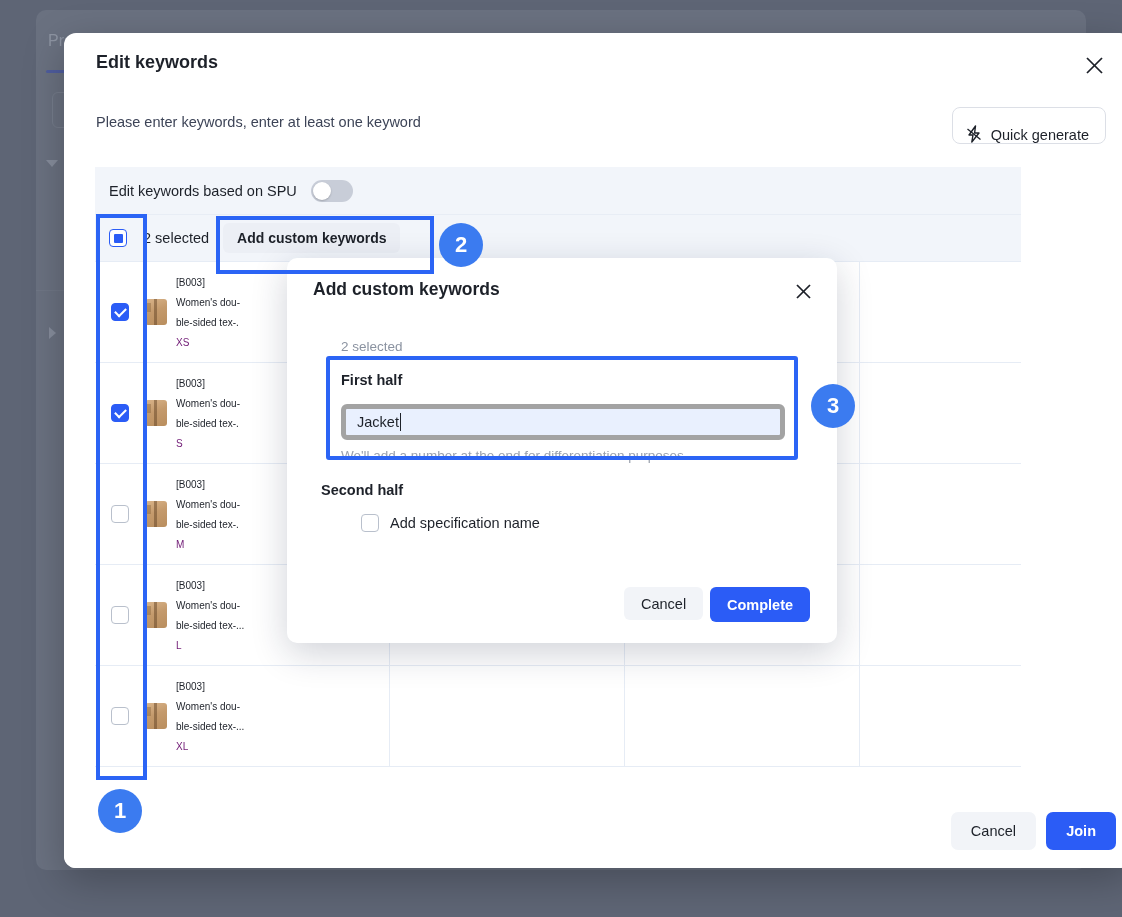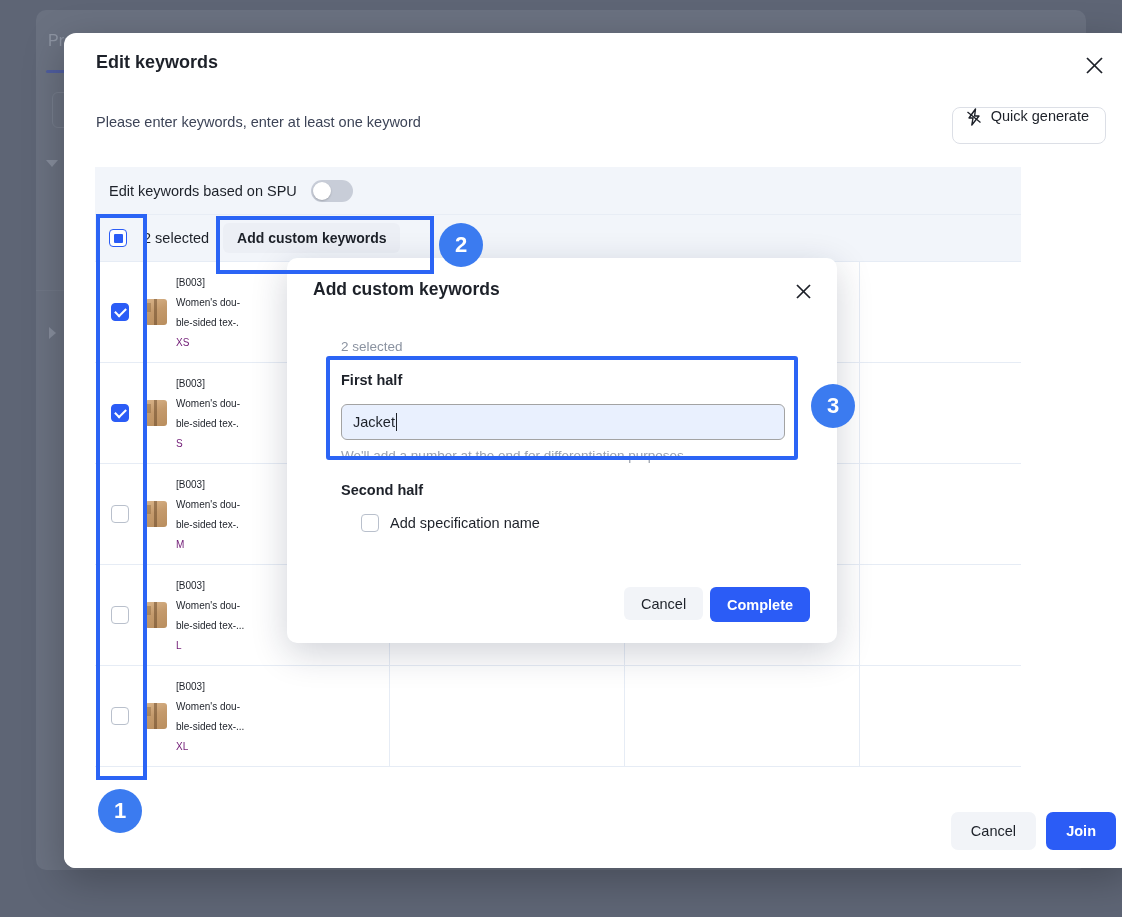--- a/index.html
+++ b/index.html
@@ -32,21 +32,21 @@
     position:absolute;left:64px;top:33px;width:1068px;height:835px;
     background:#fff;border-radius:12px;box-shadow:0 12px 40px rgba(0,0,0,.25);
     overflow:hidden;
   }
   .m-title{position:absolute;left:32px;top:19px;font-size:18px;font-weight:600;color:#1d2129;}
   .m-close{position:absolute;right:24px;top:18px;width:28px;height:28px;cursor:pointer;display:flex;align-items:center;justify-content:center;}
   .m-sub{position:absolute;left:32px;top:81px;font-size:14.5px;color:#3d4457;}
   .qg-btn{
     position:absolute;right:26px;top:74px;height:35px;padding:0 16px 0 13px;
     background:#fff;border:1px solid #dcdfe6;border-radius:8px;
-    display:flex;align-items:flex-start;gap:9px;font-size:14.5px;color:#1d2129;font-weight:500;cursor:pointer;
+    display:flex;align-items:flex-end;gap:9px;font-size:14.5px;color:#1d2129;font-weight:500;cursor:pointer;
   }
   .spu-bar{
     position:absolute;left:31px;top:134px;width:926px;height:47px;background:#f2f5fa;
     display:flex;align-items:center;padding-left:14px;box-sizing:border-box;
   }
   .spu-label{font-size:14.5px;color:#1d2129;font-weight:500;}
   .toggle{margin-left:14px;width:42px;height:22px;border-radius:11px;background:#c8cdd8;position:relative;cursor:pointer;}
   .toggle .knob{position:absolute;left:2px;top:2px;width:18px;height:18px;border-radius:50%;background:#fff;box-shadow:0 1px 2px rgba(0,0,0,.2);}
 
   .sel-bar{
@@ -273,26 +273,26 @@
   <div class="i-close">
     <svg width="17" height="17" viewBox="0 0 17 17">
       <line x1="2" y1="2" x2="15" y2="15" stroke="#1d2129" stroke-width="1.7"></line>
       <line x1="15" y1="2" x2="2" y2="15" stroke="#1d2129" stroke-width="1.7"></line>
     </svg>
   </div>
 </div>
 
 <div class="i-sel" style="position:absolute;left:341px;top:339px;font-size:13.5px;color:#8b93a1;">2 selected</div>
 <div style="position:absolute;left:341px;top:372px;font-size:14.5px;font-weight:700;color:#1d2129;">First half</div>
-<div style="position:absolute;left:341px;top:404px;width:444px;height:36px;background:#e9f0fe;border:1px solid #a3a3a3;border-radius:6px;box-sizing:border-box;display:flex;align-items:center;padding-left:11px;">
+<div style="position:absolute;left:341px;top:404px;width:444px;height:36px;background:#e9f0fe;border:5px solid #a3a3a3;border-radius:6px;box-sizing:border-box;display:flex;align-items:center;padding-left:11px;">
   <span style="font-size:14.5px;color:#1d2129;">Jacket</span>
     <span style="display:inline-block;width:1.4px;height:18px;background:#1d2129;margin-left:1px;"></span>
 </div>
 <div style="position:absolute;left:341px;top:448px;font-size:13.5px;color:#9aa1ad;">We'll add a number at the end for differentiation purposes</div>
-<div style="position:absolute;left:341px;top:482px;font-size:14.5px;font-weight:700;color:#1d2129;">Second half</div>
+<div style="position:absolute;left:321px;top:482px;font-size:14.5px;font-weight:700;color:#1d2129;">Second half</div>
 <div style="position:absolute;left:341px;top:514px;display:flex;align-items:center;gap:11px;margin-left:20px;">
   <span class="cb"></span>
   <span style="font-size:14.5px;color:#1d2129;">Add specification name</span>
 </div>
 <button style="position:absolute;left:624px;top:587px;height:33px;padding:0 17px;background:#f2f4f8;border:none;border-radius:6px;font-size:14.5px;color:#1d2129;font-family:'Liberation Sans',sans-serif;font-weight:500;cursor:pointer;">Cancel</button>
 <button style="position:absolute;left:710px;top:587px;height:35px;padding:0 17px;background:#2b5cf6;border:none;border-radius:6px;font-size:14.5px;color:#fff;font-family:'Liberation Sans',sans-serif;font-weight:600;cursor:pointer;">Complete</button>
 
 <div class="hl" id="hl1"></div>
 <div class="hl" id="hl2"></div>
 <div class="hl" id="hl3"></div>

